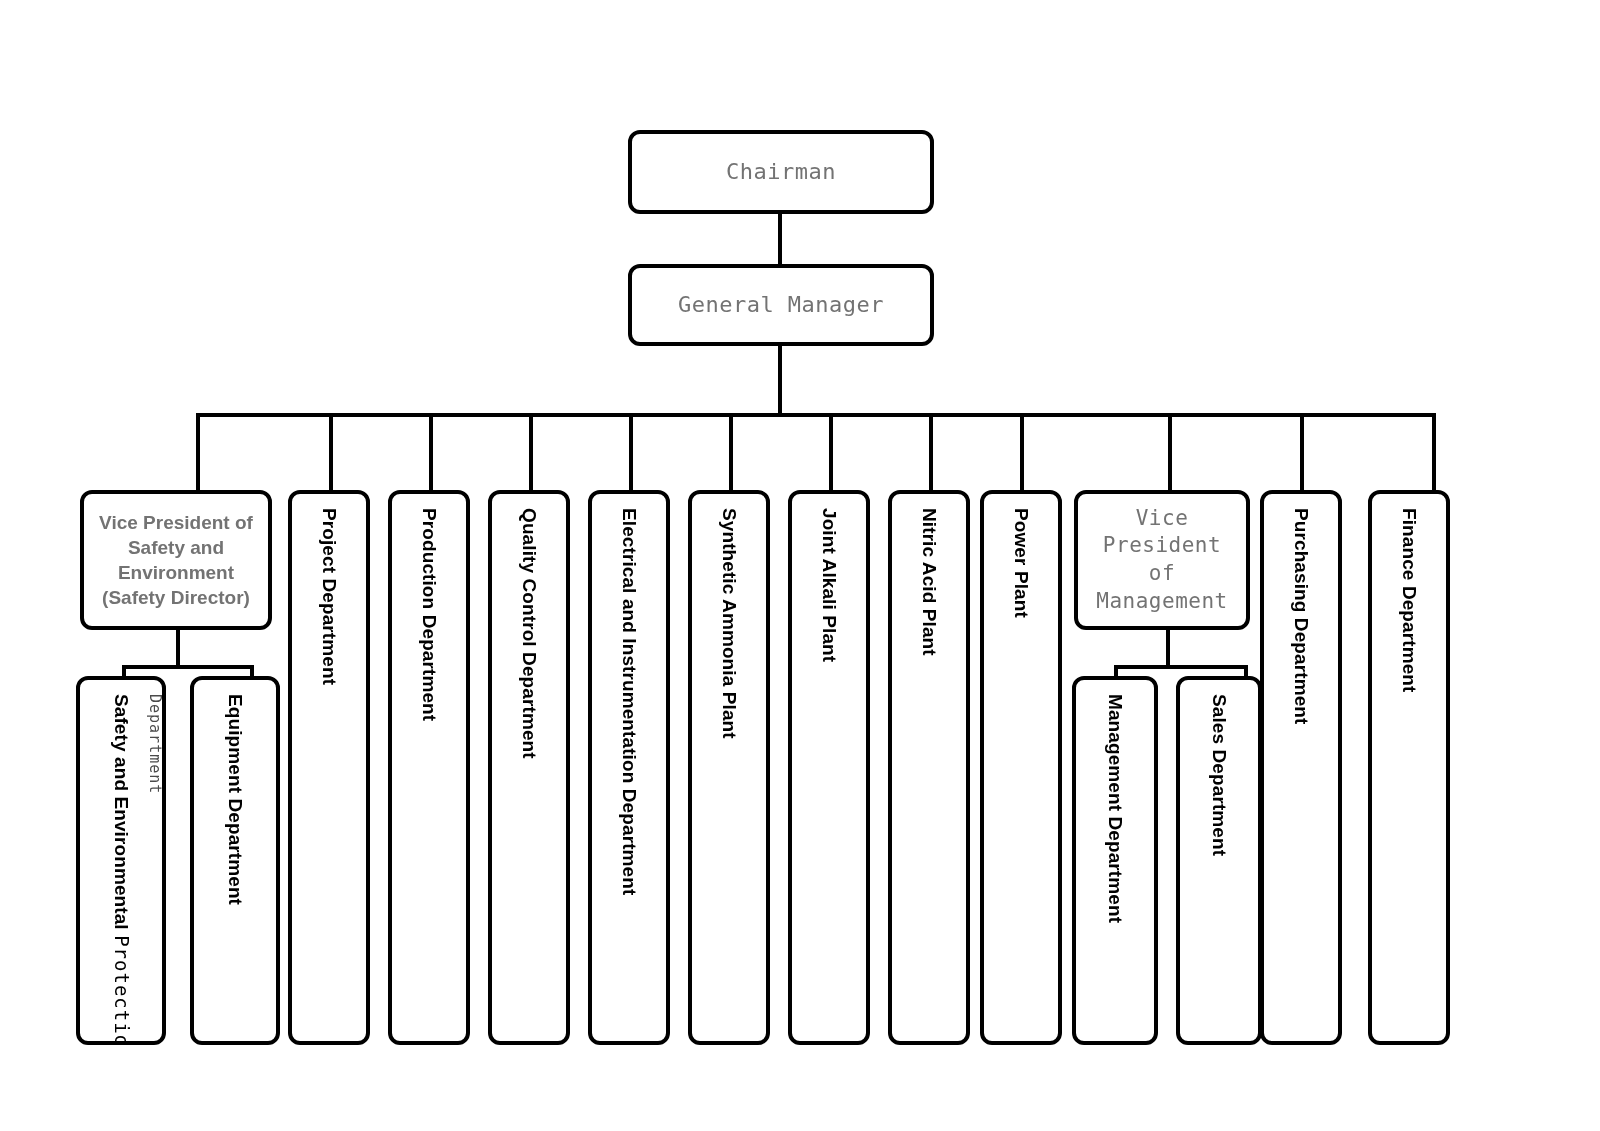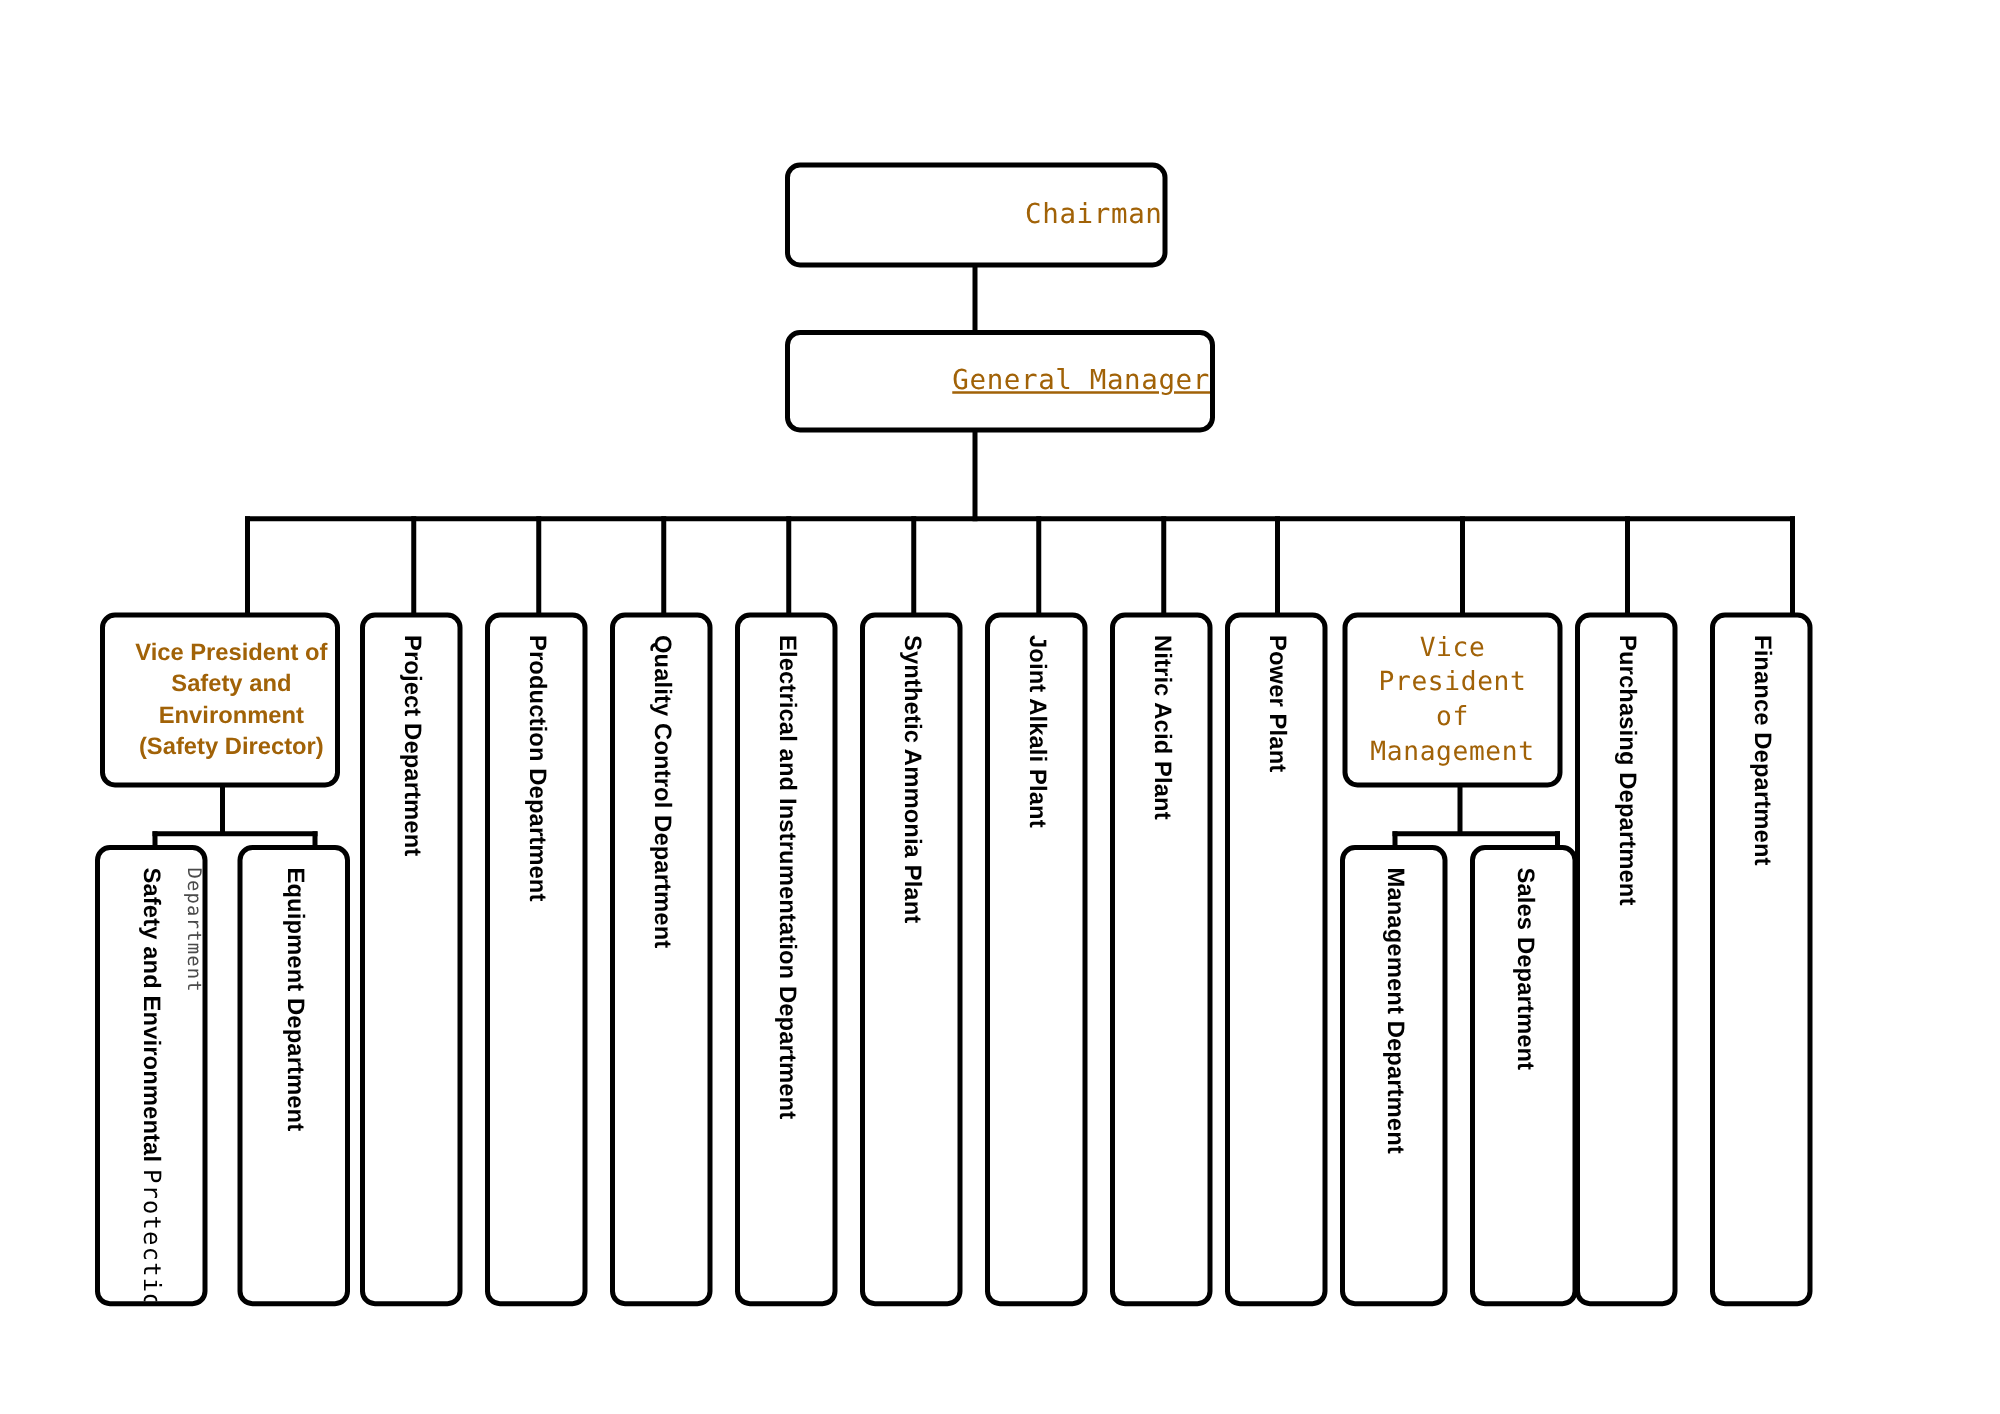--- a/index.html
+++ b/index.html
@@ -18,23 +18,23 @@
 
   
   .node {
     position: absolute;
     box-sizing: border-box;
     border: 4px solid #000000;
     border-radius: 12px;
     background: #ffffff;
     display: flex;
     align-items: center;
-    justify-content: flex-end;
+    justify-content: center;
     text-align: center;
-    color: #a16207;
+    color: #737373;
     z-index: 3;
   }
 
   
   .mono .node-label {
     font-family: "DejaVu Sans Mono", "Liberation Mono", monospace;
     font-weight: 400;
     letter-spacing: 0.5px;
   }
   
@@ -135,21 +135,21 @@
 
   <div class="ln lnv" style="left:1166px; top:628px; height:40px;"></div>
   <div class="ln lnh" style="left:1114px; top:665px; width:134px;"></div>
   <div class="ln lnv" style="left:1114px; top:665px; height:14px;"></div>
   <div class="ln lnv" style="left:1244px; top:665px; height:14px;"></div>
 
   <div class="node mono" style="left:628px; top:130px; width:306px; height:84px;">
     <span class="node-label" style="font-size:22px;">Chairman</span>
   </div>
 
-  <div class="node mono" style="left:628px; top:264px; width:344px; height:82px;text-decoration:underline;">
+  <div class="node mono" style="left:628px; top:264px; width:306px; height:82px;">
     <span class="node-label" style="font-size:22px;">General Manager</span>
   </div>
 
   <div class="node sans" style="left:80px; top:490px; width:192px; height:140px; padding:0 6px;">
     <span class="node-label" style="font-size:19px;">Vice President of
 Safety and
 Environment
 (Safety Director)</span>
   </div>
 

